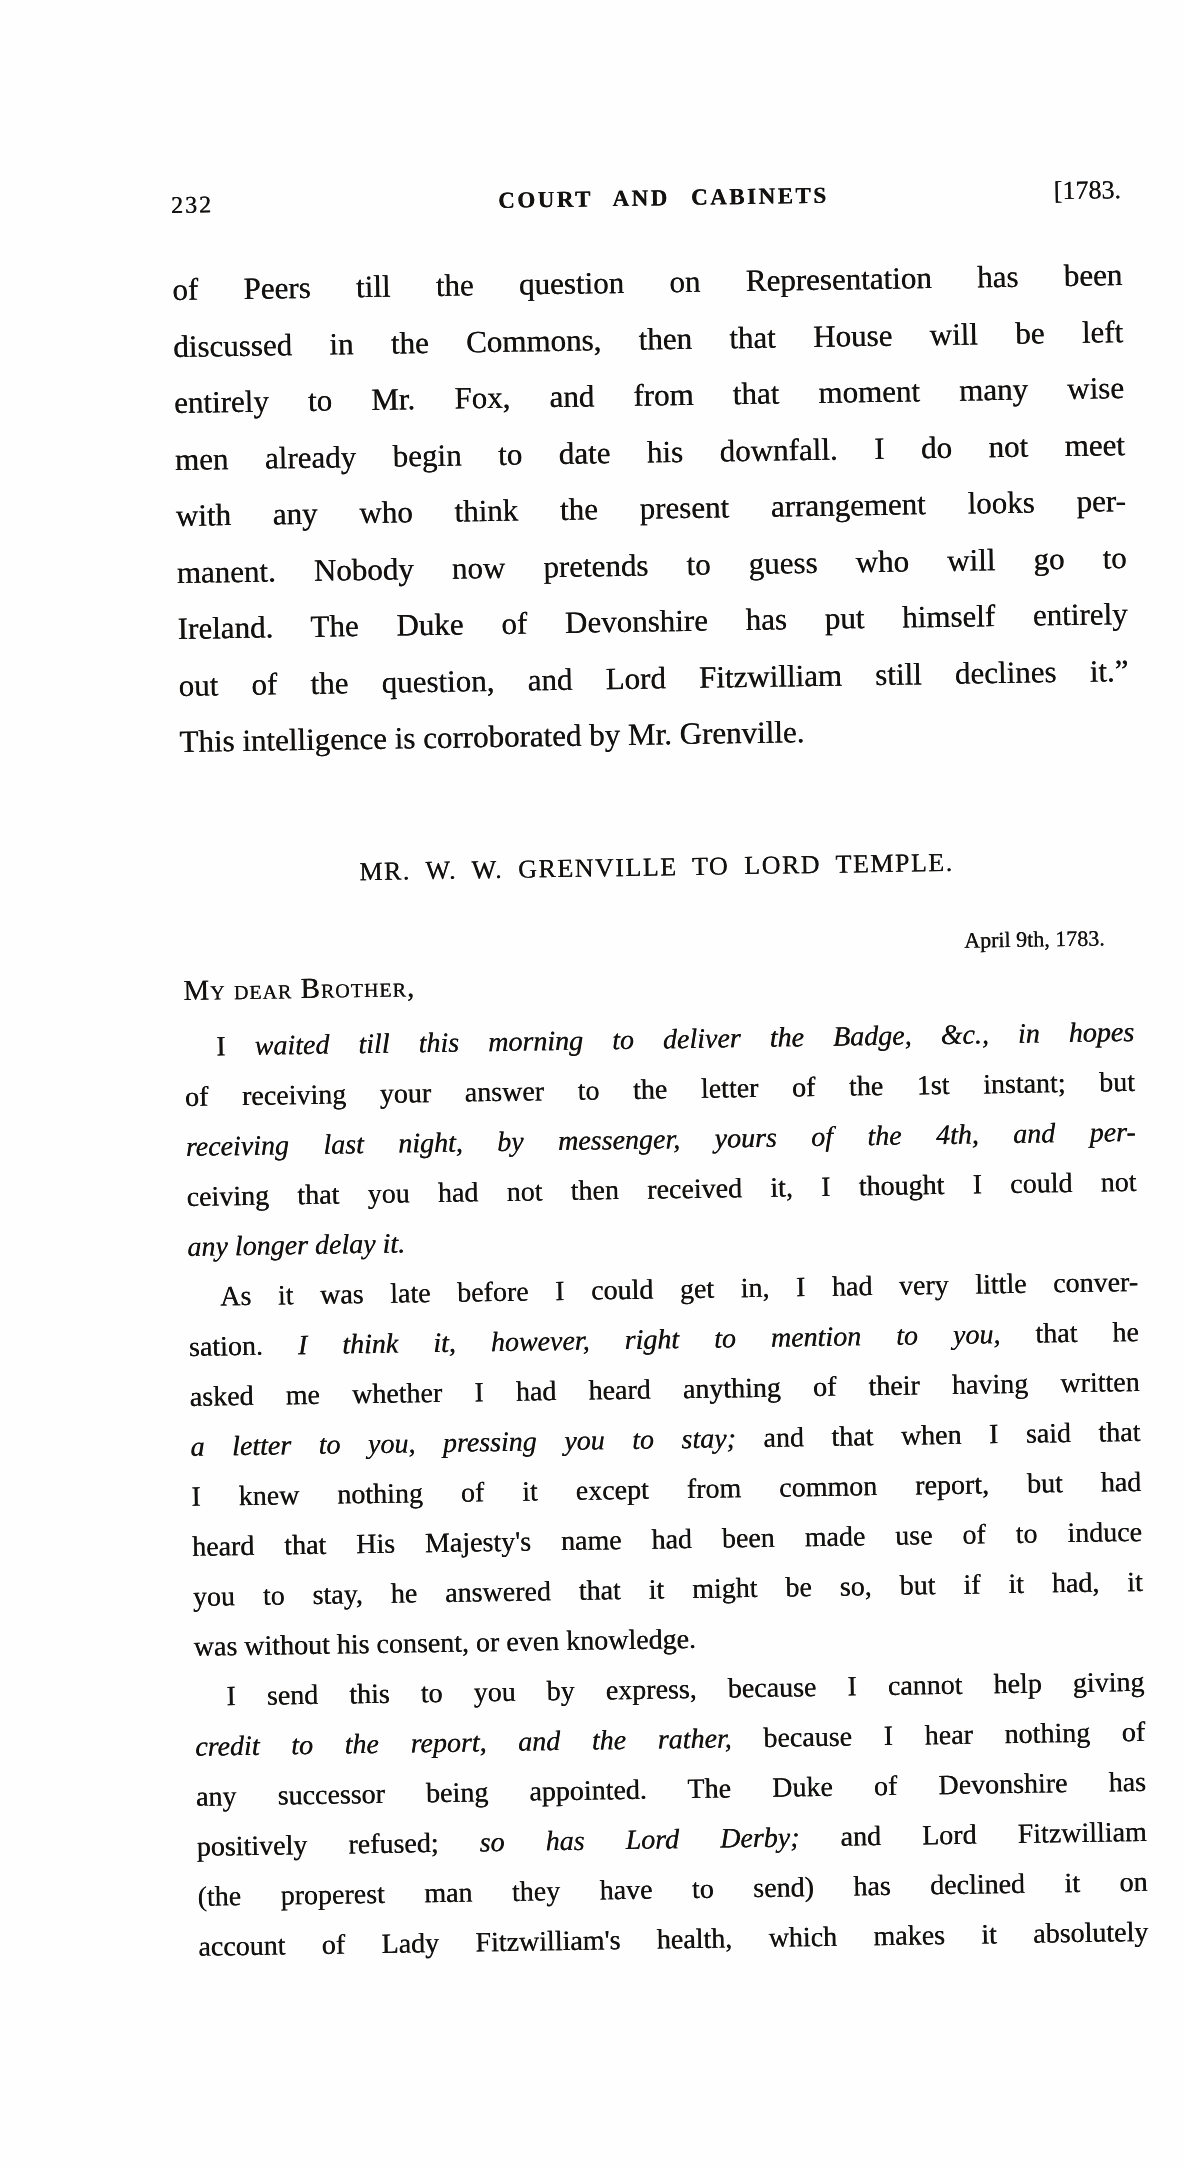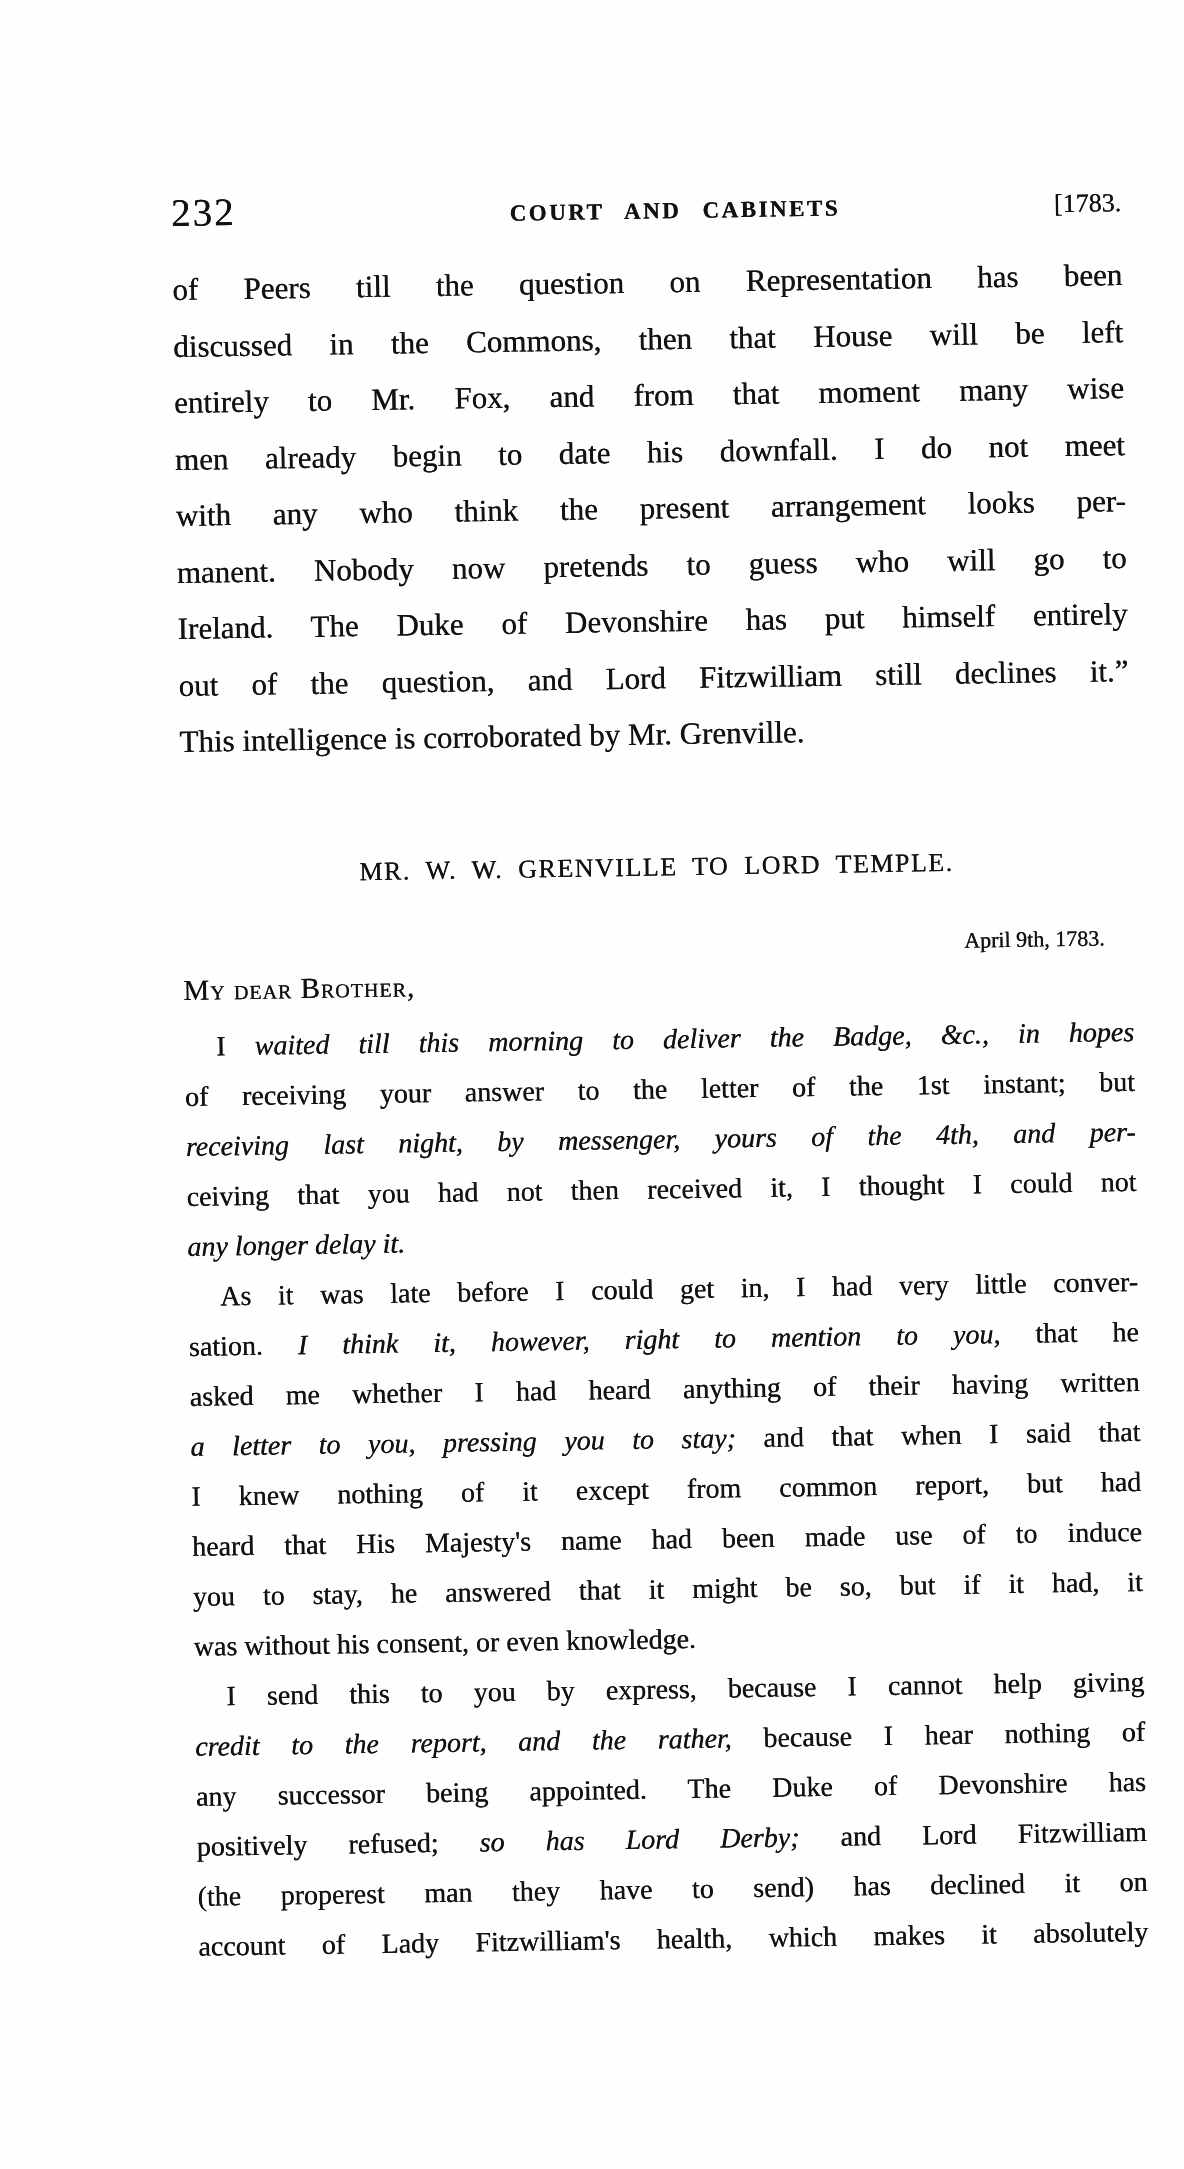--- a/index.html
+++ b/index.html
@@ -26,21 +26,21 @@
   }
   .block { position: absolute; left: 185px; width: 950px; }
 
   
   #running-head {
     top: 190px;
     display: flex;
     align-items: baseline;
     justify-content: space-between;
   }
-  #page-number { font-size: 39px; letter-spacing: 2px; }
+  #page-number { font-size: 24px; letter-spacing: 2px; }
   #running-title {
     font-size: 23px;
     font-weight: 700;
     letter-spacing: 2.5px;
     word-spacing: 13px;
     transform: translateX(30px);
   }
   #year-marker { font-size: 26px; }
 
   

